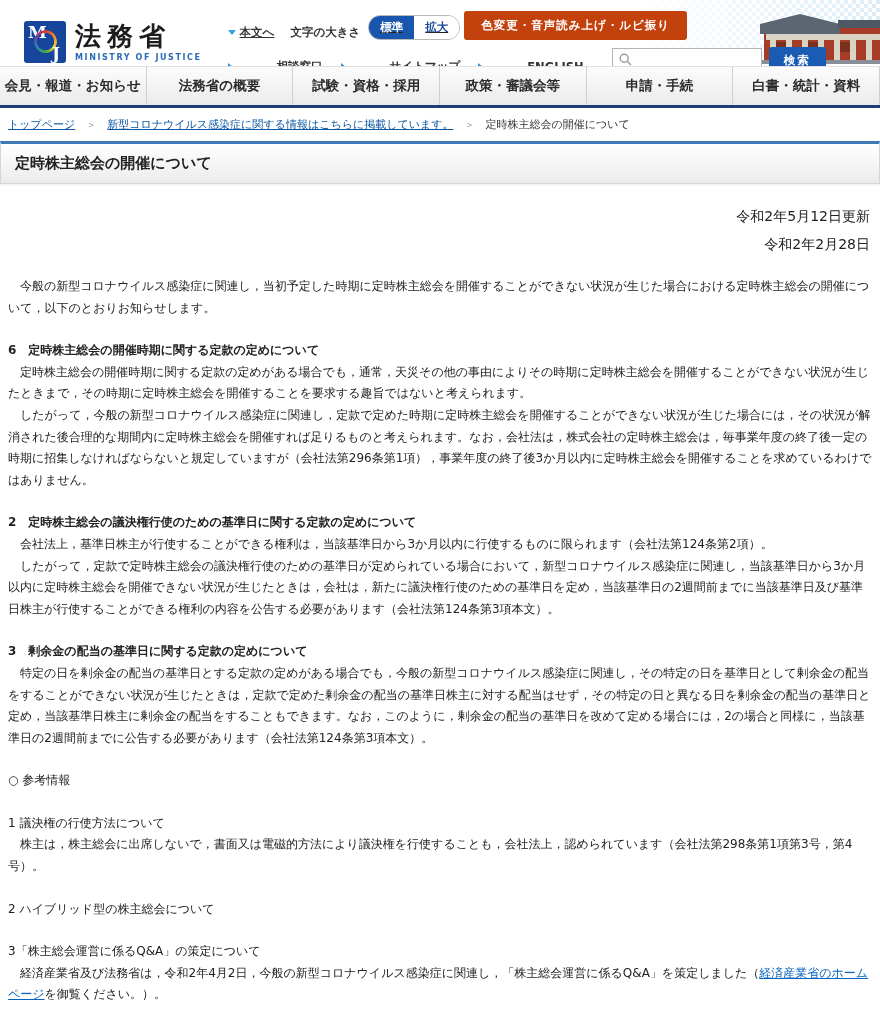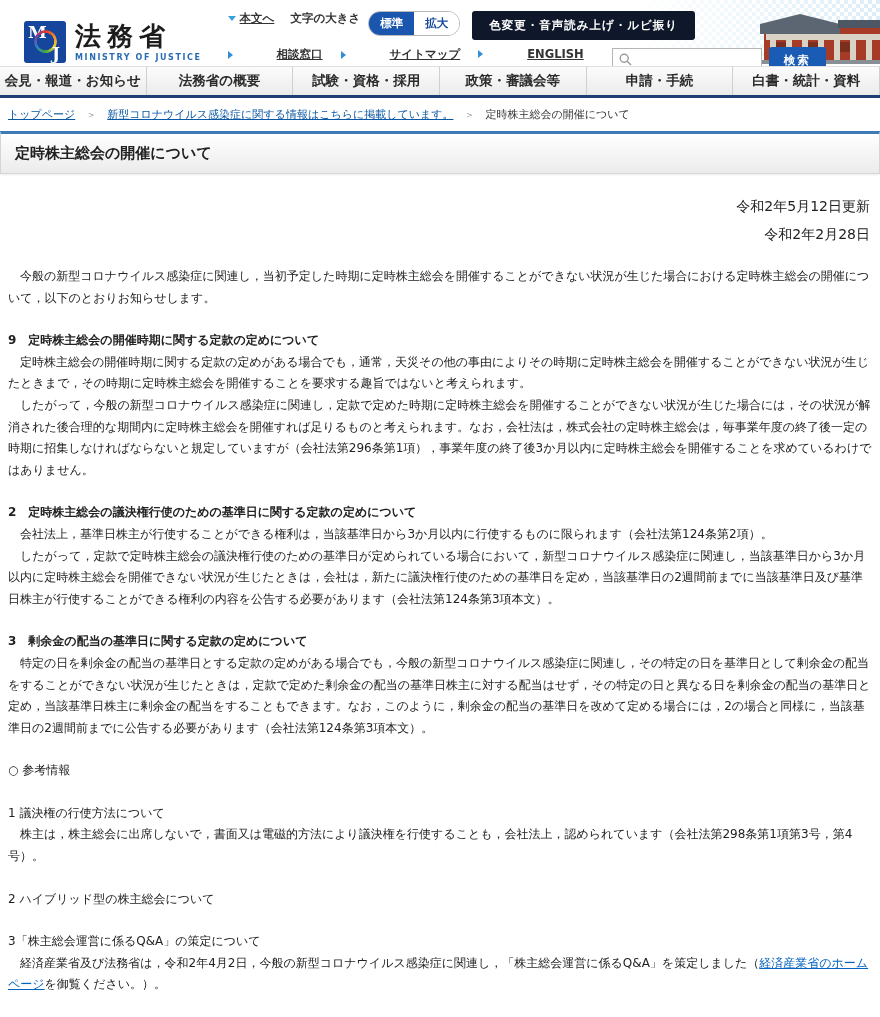--- a/index.html
+++ b/index.html
@@ -33,41 +33,41 @@
     -webkit-mask:radial-gradient(circle,transparent 52%,#000 54%);
             mask:radial-gradient(circle,transparent 52%,#000 54%);
   }
   .logo-m,.logo-j { position:absolute; color:#fff; font-family:"DejaVu Serif","Liberation Serif",serif; font-weight:bold; }
   .logo-m { left:4px; top:1px; font-size:17px; }
   .logo-j { right:6px; bottom:0px; font-size:17px; }
   .logo-jp { font-size:26px; letter-spacing:6px; color:#1c1c1c; font-weight:600; line-height:1; }
   .logo-en { font-size:8px; color:#2a6cb5; font-weight:bold; letter-spacing:1.6px; margin-top:4px; }
 
   .utility { margin-left:26px; display:flex; flex-direction:column; gap:7px; padding-top:1px; }
-  .u-row { display:flex; align-items:flex-start; }
+  .u-row { display:flex; align-items:flex-end; }
   .u-link { font-size:11.5px; color:#333; text-decoration:underline; font-weight:600;
             display:flex; align-items:center; gap:4px; cursor:pointer; }
   .tri-down { width:0; height:0; border-left:4px solid transparent; border-right:4px solid transparent; border-top:5px solid #39a0dc; }
   .tri-right { width:0; height:0; border-top:4px solid transparent; border-bottom:4px solid transparent; border-left:5px solid #2f8fd8; }
   .fs-label { font-size:11.5px; color:#333; font-weight:600; margin-left:16px; }
-  .fs-group { display:flex; margin-left:8px; border:1px solid #b9b9b9; border-radius:12px; overflow:hidden; }
+  .fs-group { display:flex; margin-left:8px; border:1px solid #b9b9b9; border-radius:12px; overflow:hidden;text-decoration:underline; }
   .fs-btn { font-size:11.5px; padding:4px 11px; border:none; background:#fff; color:#16489c; font-weight:600; cursor:pointer;
             font-family:inherit; }
   .fs-btn.active { background:#1a55ae; color:#fff; }
-  .access-btn { margin-left:12px; font-size:11.5px; color:#fff; background:#0f172a; border:none; border-radius:3px;
+  .access-btn { margin-left:4px; font-size:11.5px; color:#fff; background:#c2410c; border:none; border-radius:3px;
                 padding:7px 17px; font-weight:600; cursor:pointer; font-family:inherit; letter-spacing:1px; }
   .u-row2 .u-link { margin-right:18px;gap:44px; }
   .search-box { position:relative; margin-left:10px; display:flex; align-items:center; }
   .search-input { width:150px; height:26px; border:1px solid #b5b5b5; padding:0 6px 0 25px; font-size:12px; font-family:inherit; }
   .mag { position:absolute; left:7px; top:6px; }
   .search-btn { background:#1a5cb4; color:#fff; border:none; border-radius:3px; padding:6px 15px; font-size:11.5px;
                 font-weight:600; margin-left:7px; cursor:pointer; font-family:inherit; letter-spacing:2px; }
 
   
-  .global-nav { display:flex; height:32px; background:linear-gradient(#fcfcfc,#ebebeb);
+  .global-nav { display:flex; height:42px; background:linear-gradient(#fcfcfc,#ebebeb);
                 border-top:1px solid #e0e0e0; border-bottom:3px solid #1d3e74; }
   .nav-item { flex:1; display:flex; align-items:center; justify-content:center; font-size:13.5px; font-weight:600;
               color:#2b2b2b; border-left:1px solid #cfcfcf; cursor:pointer; white-space:nowrap; }
   .nav-item:first-child { border-left:none; }
   .nav-item:last-child { border-right:1px solid #cfcfcf; }
 
   
   .breadcrumb { padding:9px 8px 4px; font-size:11px; color:#333; display:flex; gap:11px; align-items:center; }
   .breadcrumb a { color:#0a57a4; text-decoration:underline; cursor:pointer; }
   .crumb-sep { color:#777; font-size:10px; }
@@ -184,21 +184,21 @@
 <div class="page-title-bar">定時株主総会の開催について</div>
 
 <div class="dates">
   <div>令和2年5月12日更新</div>
   <div>令和2年2月28日</div>
 </div>
 
 <main class="article">
     <p class="para">　今般の新型コロナウイルス感染症に関連し，当初予定した時期に定時株主総会を開催することができない状況が生じた場合における定時株主総会の開催について，以下のとおりお知らせします。</p>
     <div class="gap"></div>
-    <p class="heading">9　定時株主総会の開催時期に関する定款の定めについて</p>
+    <p class="heading">6　定時株主総会の開催時期に関する定款の定めについて</p>
     <p class="para">　定時株主総会の開催時期に関する定款の定めがある場合でも，通常，天災その他の事由によりその時期に定時株主総会を開催することができない状況が生じたときまで，その時期に定時株主総会を開催することを要求する趣旨ではないと考えられます。</p>
     <p class="para">　したがって，今般の新型コロナウイルス感染症に関連し，定款で定めた時期に定時株主総会を開催することができない状況が生じた場合には，その状況が解消された後合理的な期間内に定時株主総会を開催すれば足りるものと考えられます。なお，会社法は，株式会社の定時株主総会は，毎事業年度の終了後一定の時期に招集しなければならないと規定していますが（会社法第296条第1項），事業年度の終了後3か月以内に定時株主総会を開催することを求めているわけではありません。</p>
     <div class="gap"></div>
     <p class="heading">2　定時株主総会の議決権行使のための基準日に関する定款の定めについて</p>
     <p class="para">　会社法上，基準日株主が行使することができる権利は，当該基準日から3か月以内に行使するものに限られます（会社法第124条第2項）。</p>
     <p class="para">　したがって，定款で定時株主総会の議決権行使のための基準日が定められている場合において，新型コロナウイルス感染症に関連し，当該基準日から3か月以内に定時株主総会を開催できない状況が生じたときは，会社は，新たに議決権行使のための基準日を定め，当該基準日の2週間前までに当該基準日及び基準日株主が行使することができる権利の内容を公告する必要があります（会社法第124条第3項本文）。</p>
     <div class="gap"></div>
     <p class="heading">3　剰余金の配当の基準日に関する定款の定めについて</p>
     <p class="para">　特定の日を剰余金の配当の基準日とする定款の定めがある場合でも，今般の新型コロナウイルス感染症に関連し，その特定の日を基準日として剰余金の配当をすることができない状況が生じたときは，定款で定めた剰余金の配当の基準日株主に対する配当はせず，その特定の日と異なる日を剰余金の配当の基準日と定め，当該基準日株主に剰余金の配当をすることもできます。なお，このように，剰余金の配当の基準日を改めて定める場合には，2の場合と同様に，当該基準日の2週間前までに公告する必要があります（会社法第124条第3項本文）。</p>
     <div class="gap"></div>

